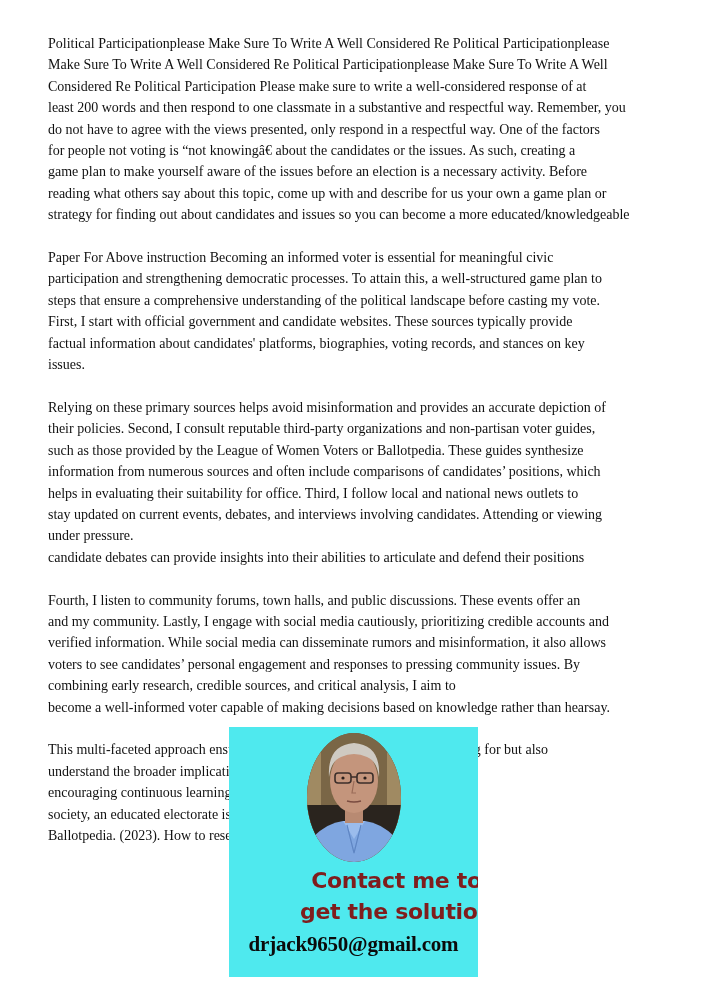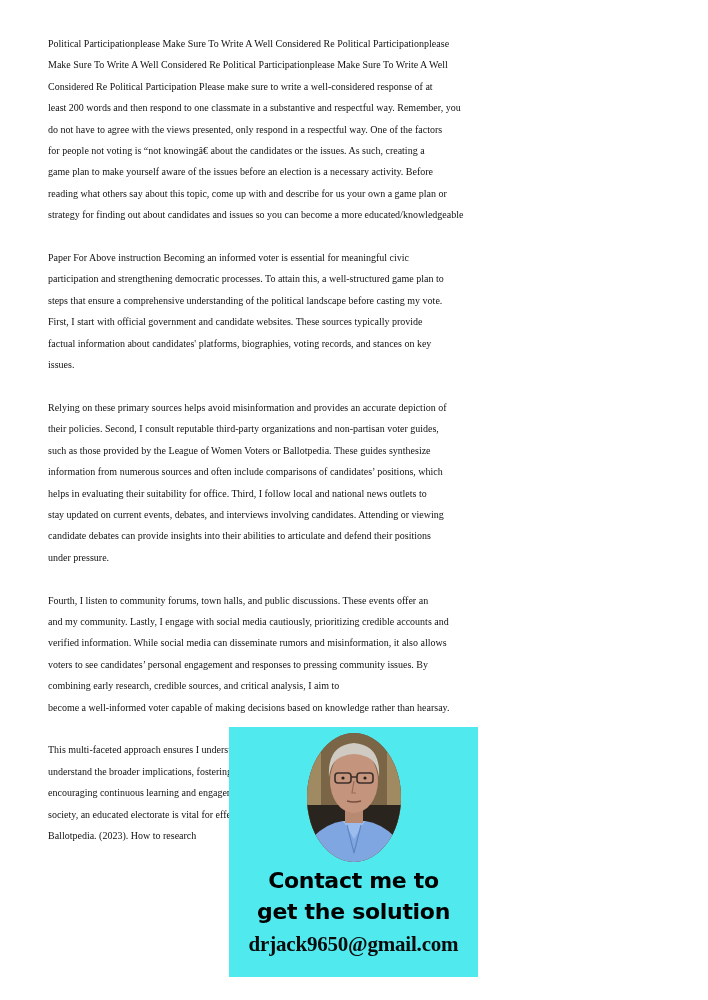--- a/index.html
+++ b/index.html
@@ -12,21 +12,21 @@
       height: 1000px;
       position: relative;
       overflow: hidden;
     }
     .page {
       position: absolute;
       left: 48px;
       top: 33px;
       width: 600px;
       font-family: "Liberation Serif", "DejaVu Serif", serif;
-      font-size: 10px;
+      font-size: 14px;
       line-height: 21.4px;
       color: #111111;
     }
     .para {
       margin: 0 0 21.4px 0;
       white-space: normal;
     }
     .line {
       display: block;
       white-space: nowrap;
@@ -55,23 +55,24 @@
       width: 100%;
       height: 100%;
     }
     .promo-line {
       position: absolute;
       left: 0;
       width: 100%;
       text-align: center;
       font-family: "DejaVu Sans", "Liberation Sans", sans-serif;
       font-weight: bold;
-      color: #000000;
+      color: #7f1d1d;
       font-size: 22px;
       letter-spacing: -0.3px;
+      padding-left: 43px;
     }
     .promo-line.l1 { top: 141px; }
     .promo-line.l2 { top: 172px; }
     .promo-email {
       position: absolute;
       left: 0;
       width: 100%;
       top: 205px;
       text-align: center;
       font-family: "Liberation Serif", "DejaVu Serif", serif;
@@ -104,22 +105,22 @@
     <span class="line">factual information about candidates' platforms, biographies, voting records, and stances on key</span>
     <span class="line">issues.</span>
   </p>
   <p class="para">
     <span class="line">Relying on these primary sources helps avoid misinformation and provides an accurate depiction of</span>
     <span class="line">their policies. Second, I consult reputable third-party organizations and non-partisan voter guides,</span>
     <span class="line">such as those provided by the League of Women Voters or Ballotpedia. These guides synthesize</span>
     <span class="line">information from numerous sources and often include comparisons of candidates’ positions, which</span>
     <span class="line">helps in evaluating their suitability for office. Third, I follow local and national news outlets to</span>
     <span class="line">stay updated on current events, debates, and interviews involving candidates. Attending or viewing</span>
+    <span class="line">under pressure.</span>
     <span class="line">candidate debates can provide insights into their abilities to articulate and defend their positions</span>
-    <span class="line">under pressure.</span>
   </p>
   <p class="para">
     <span class="line">Fourth, I listen to community forums, town halls, and public discussions. These events offer an</span>
     <span class="line">and my community. Lastly, I engage with social media cautiously, prioritizing credible accounts and</span>
     <span class="line">verified information. While social media can disseminate rumors and misinformation, it also allows</span>
     <span class="line">voters to see candidates’ personal engagement and responses to pressing community issues. By</span>
     <span class="line">combining early research, credible sources, and critical analysis, I aim to</span>
     <span class="line">become a well-informed voter capable of making decisions based on knowledge rather than hearsay.</span>
   </p>
   <p class="para">

